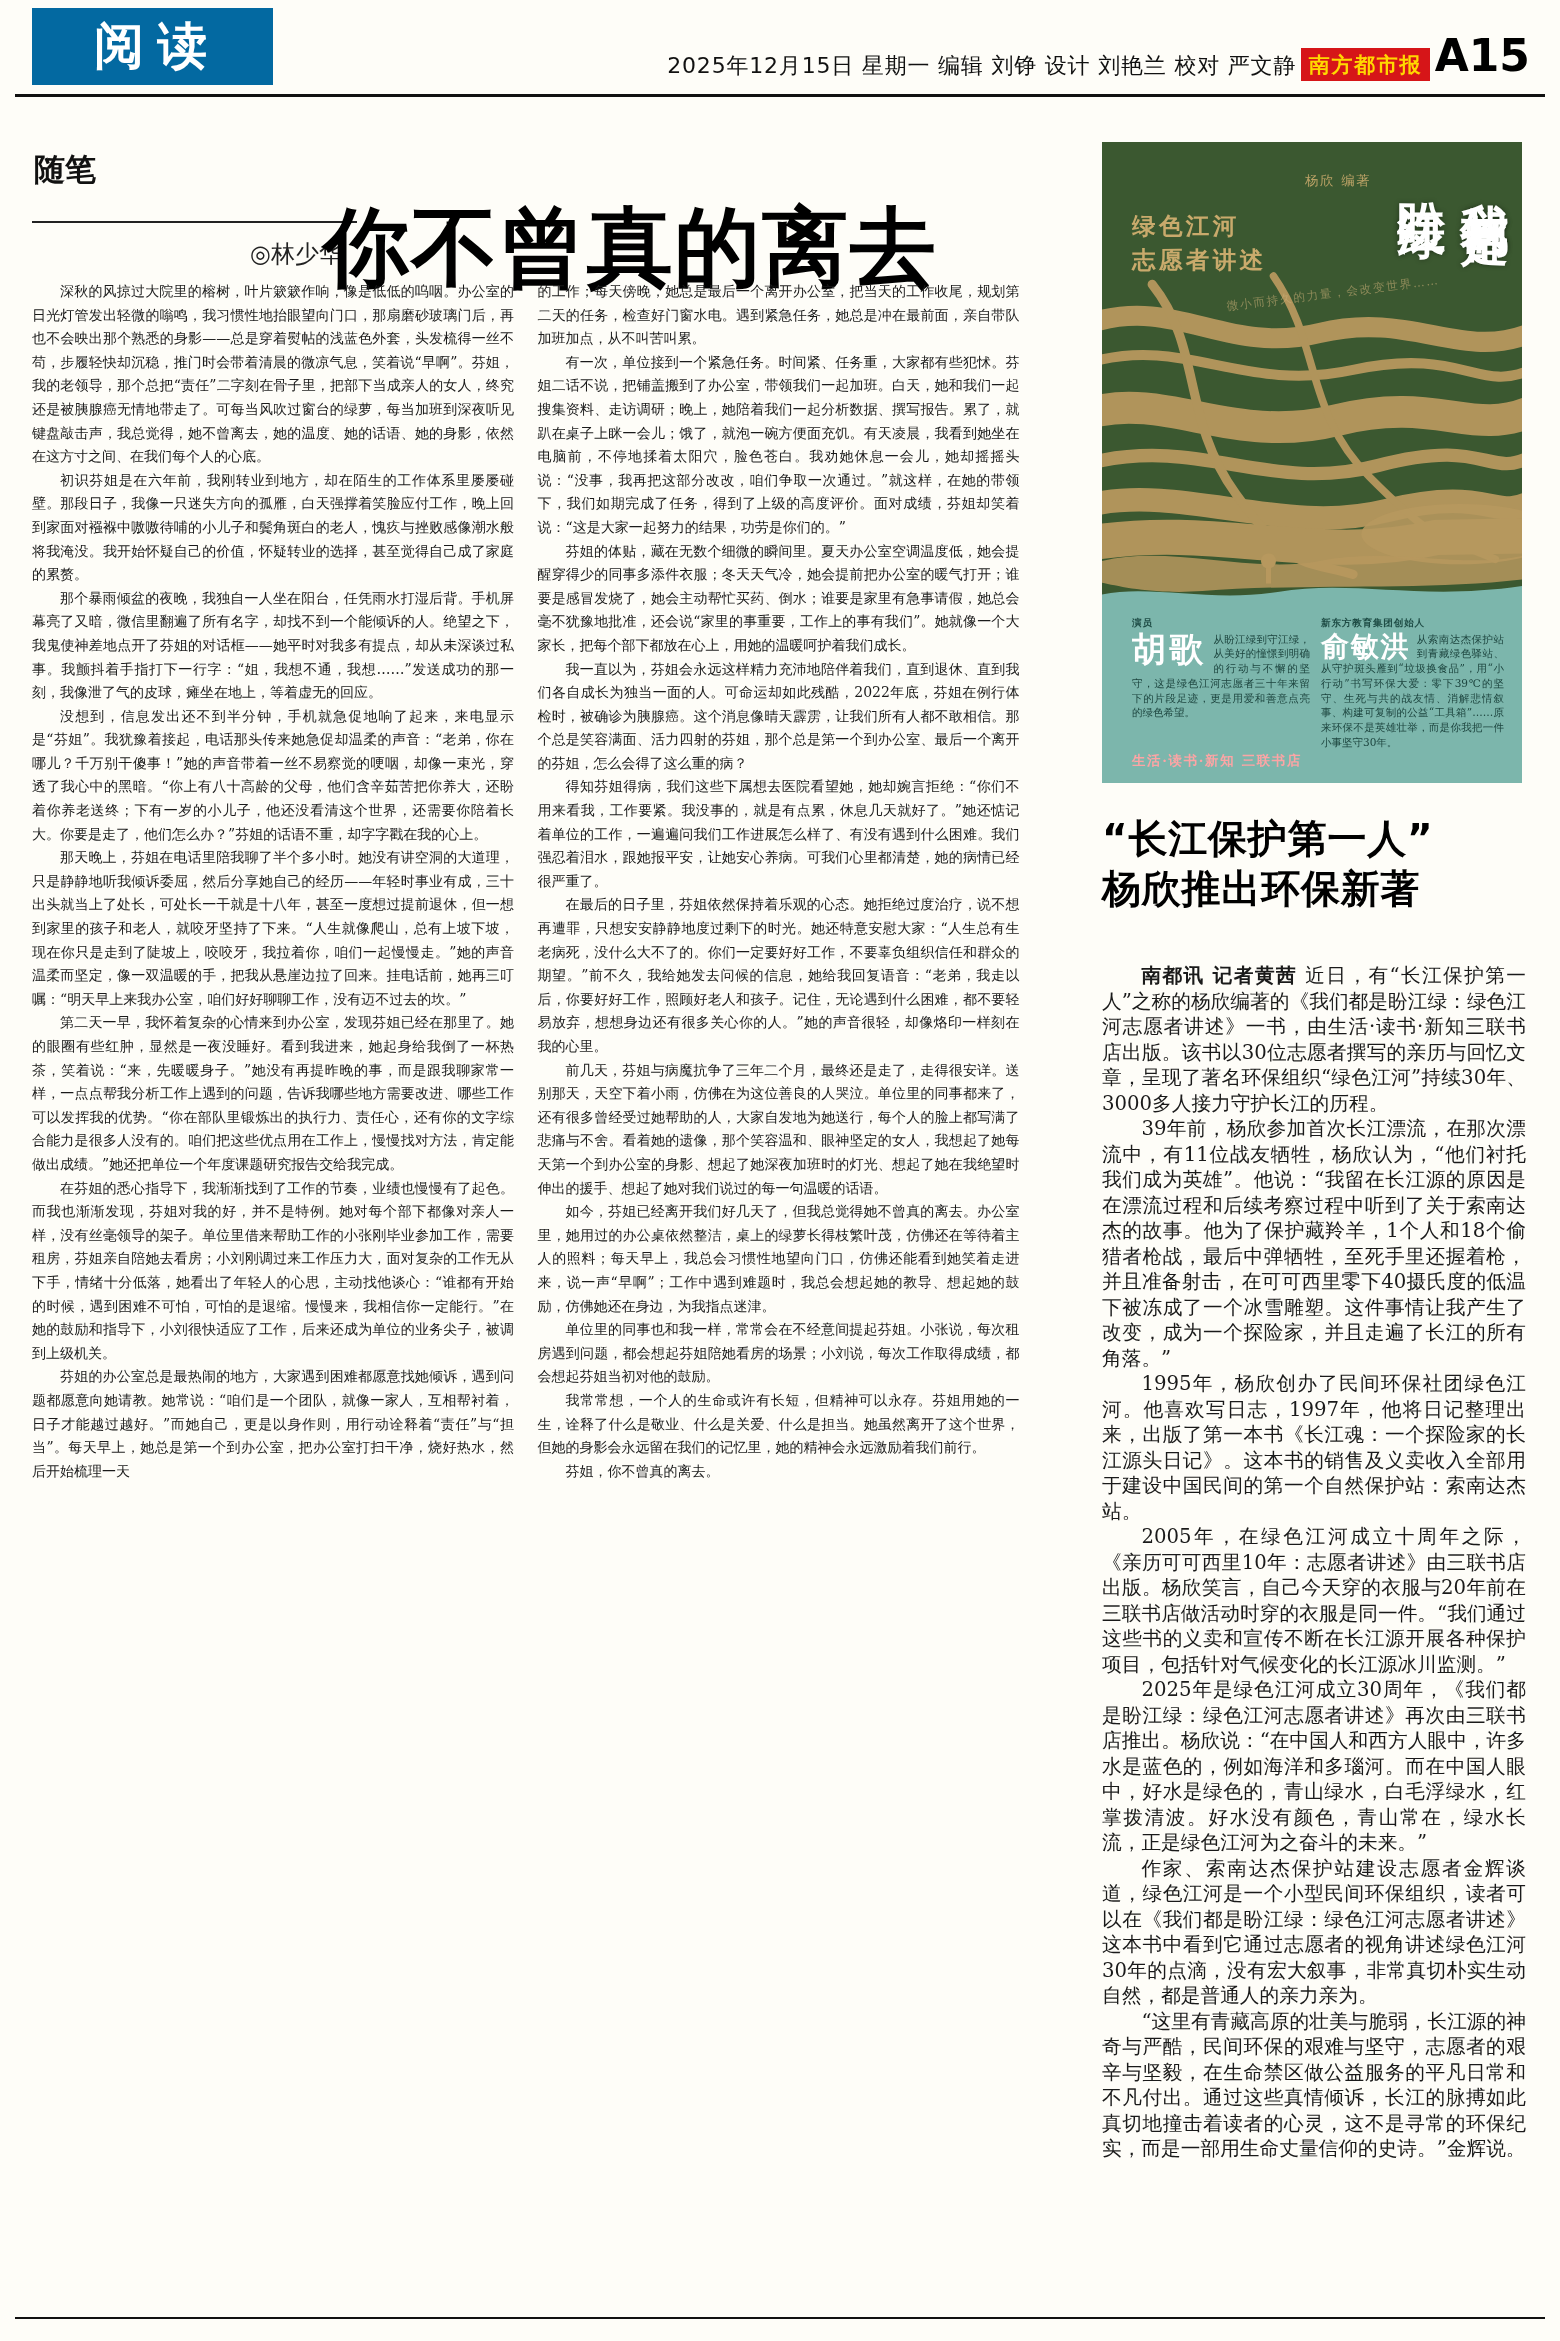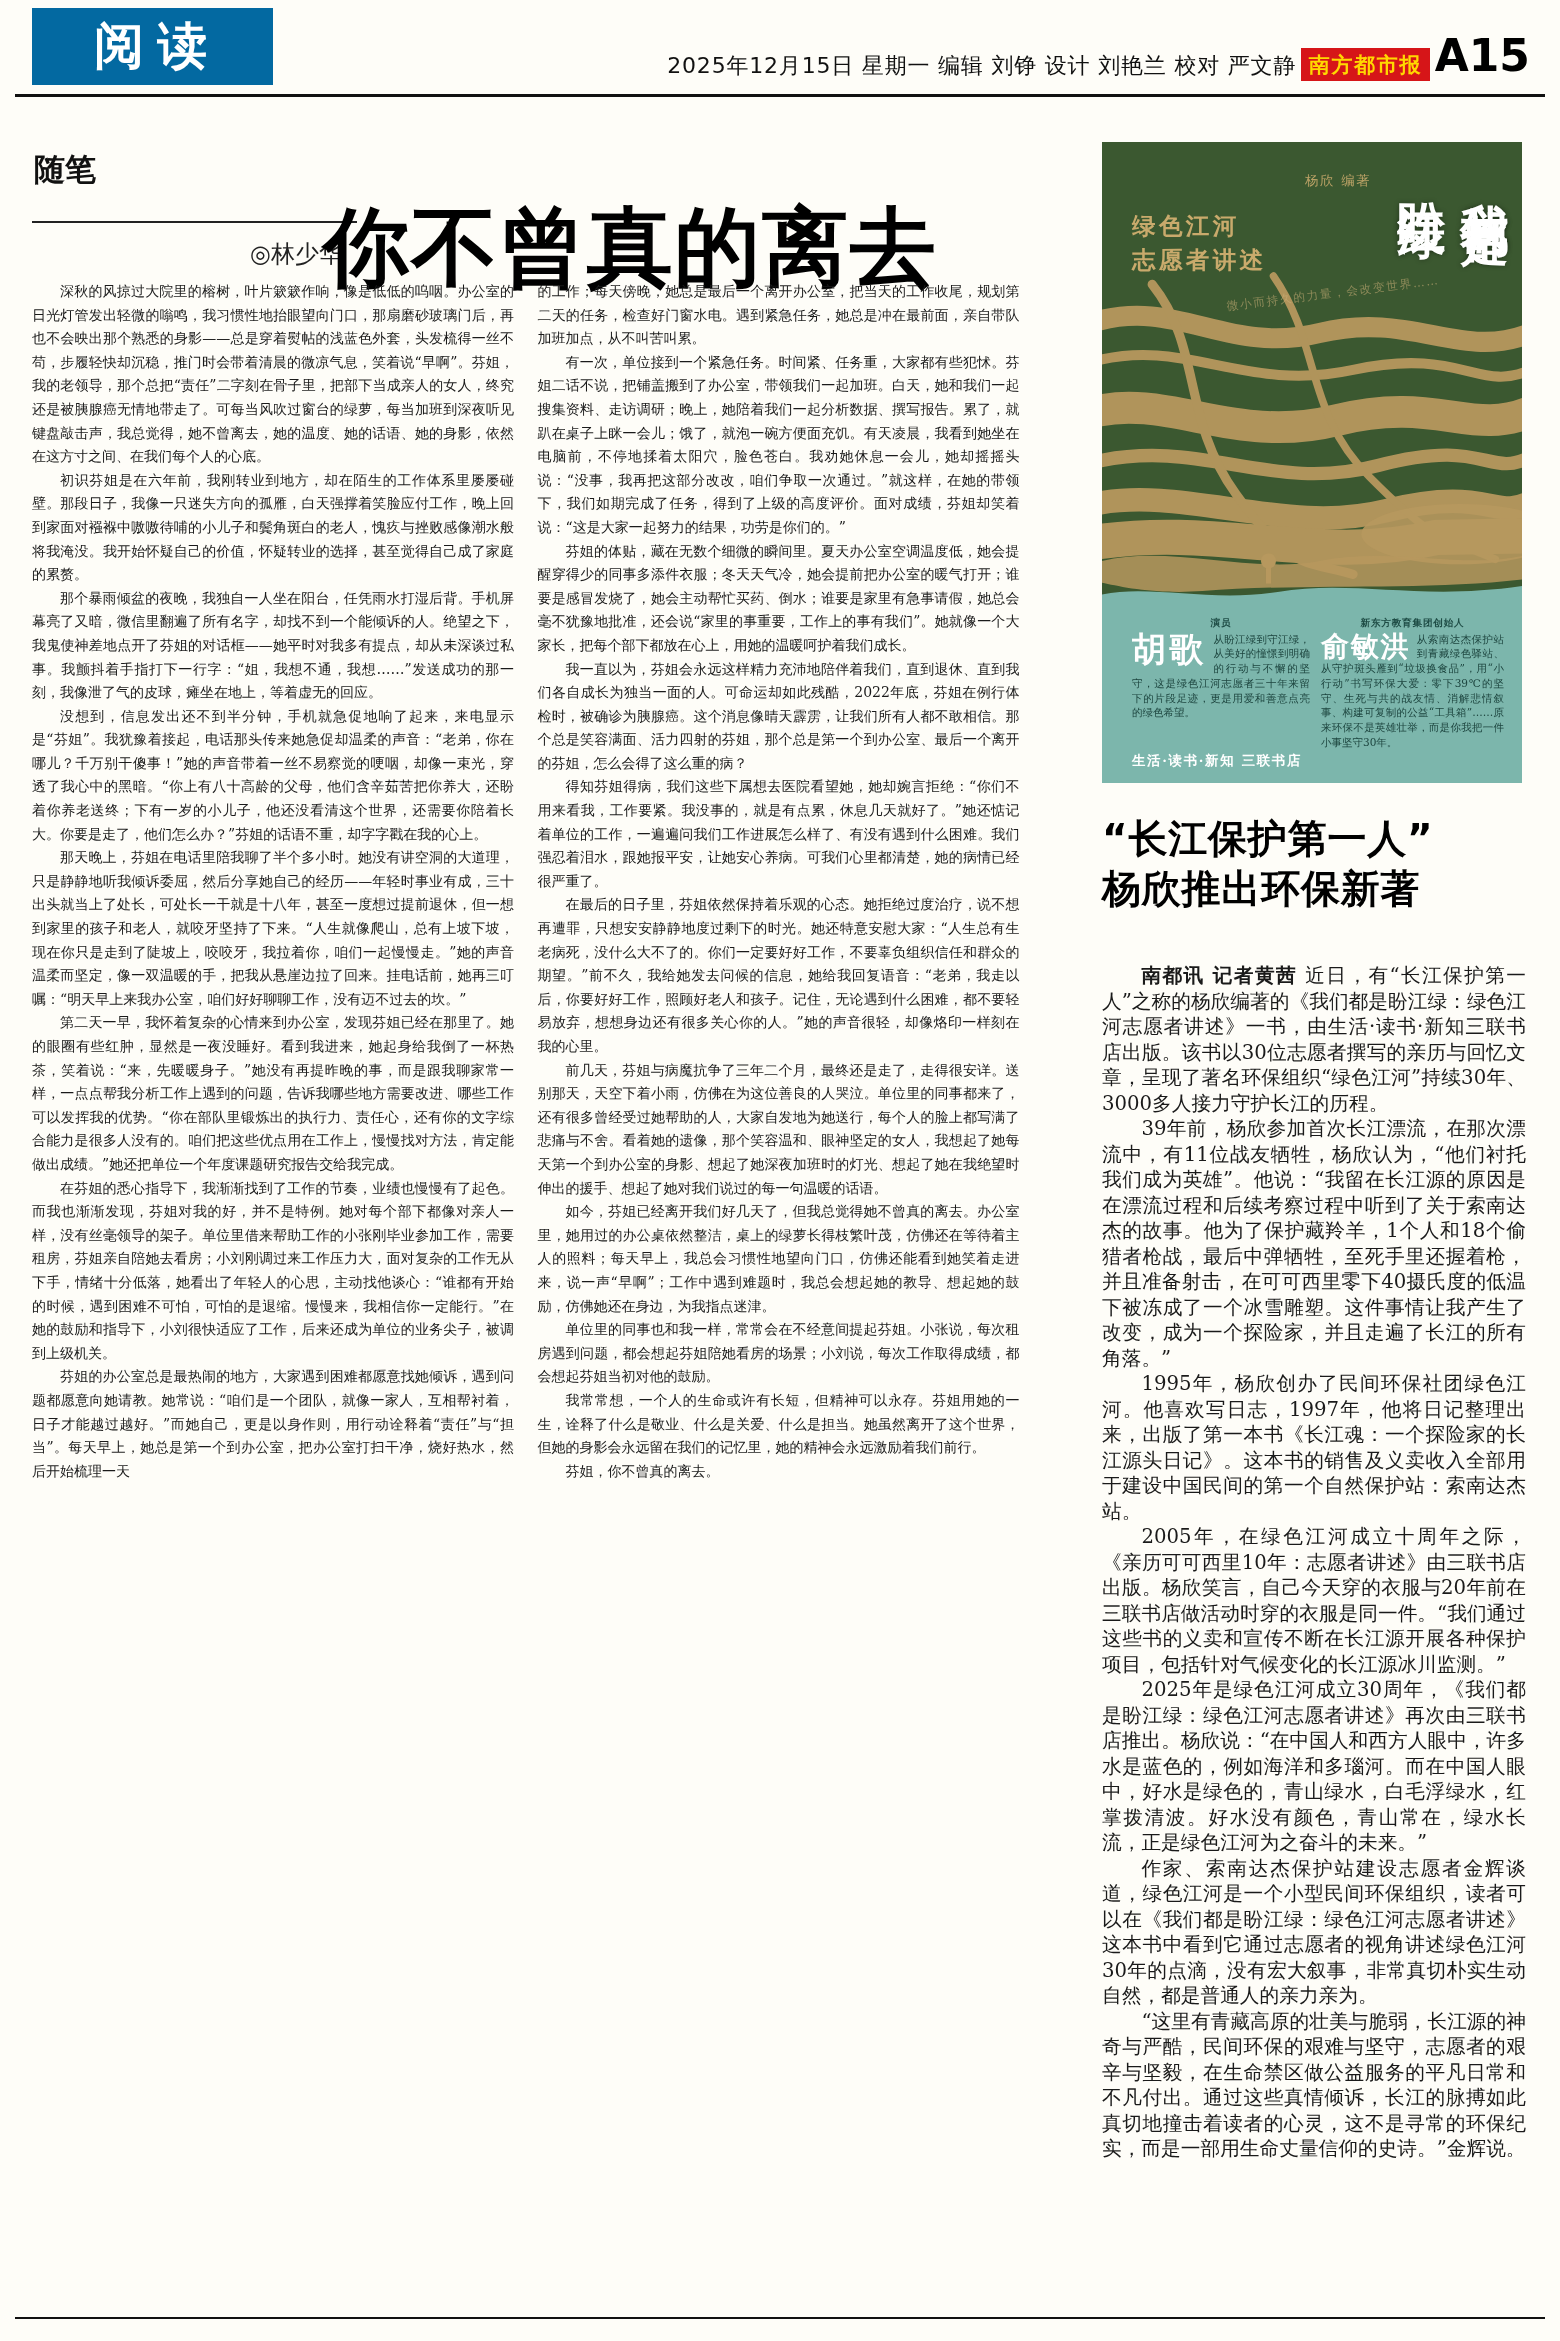--- a/index.html
+++ b/index.html
@@ -41,25 +41,25 @@
   .cover-tagline{position:absolute;left:124px;top:144px;color:#cfb27a;font-size:11.7px;opacity:.55;
       transform:rotate(-7deg);letter-spacing:1.7px;}
   .cover-title{position:absolute;top:22px;right:8.4px;writing-mode:vertical-rl;text-orientation:upright;
       color:#fff;font-weight:900;font-size:48px;line-height:1.18;letter-spacing:5.9px;
       text-shadow:0 0 5px rgba(0,0,0,.35);}
   .cover-title span{display:block;margin-left:6.7px;}
   .cover-band{position:absolute;left:0;bottom:0;width:100%;height:191px;}
   .endorse{position:absolute;top:25px;}
   .endorse-left{left:30px;width:178px;}
   .endorse-right{left:219px;width:183px;}
-  .endorse-role{font-size:9.6px;color:#1e4c45;font-weight:700;letter-spacing:0.8px;margin-bottom:1.7px;text-align:center;}
+  .endorse-role{font-size:9.6px;color:#1e4c45;font-weight:700;letter-spacing:0.8px;margin-bottom:1.7px;}
   .endorse-name{color:#fff;font-weight:700;font-size:34px;letter-spacing:3.4px;line-height:1.05;float:left;margin-right:6.7px;}
   .endorse-name.small{font-size:28px;letter-spacing:1.7px;}
   .endorse-quote{font-size:10.5px;line-height:14.7px;color:#1d453f;text-align:justify;}
-  .publisher{position:absolute;left:30px;bottom:13.4px;font-weight:700;font-size:13.4px;color:#ffffff;letter-spacing:1.7px;}
+  .publisher{position:absolute;left:30px;bottom:13.4px;font-weight:700;font-size:13.4px;color:#fca5a5;letter-spacing:1.7px;}
 
   
   .news-title{position:absolute;left:1102px;top:814px;width:427px;
       font-family:"DejaVu Sans","Liberation Sans",sans-serif;font-weight:900;font-size:39px;
       line-height:50px;color:#000;letter-spacing:0.8px;}
   .news-body{position:absolute;left:1102px;top:963px;width:424px;font-size:19.7px;line-height:25.5px;text-align:justify;}
   .news-lead-bold{font-family:"DejaVu Sans","Liberation Sans",sans-serif;font-weight:700;}
 </style>
 </head>
 <body>

